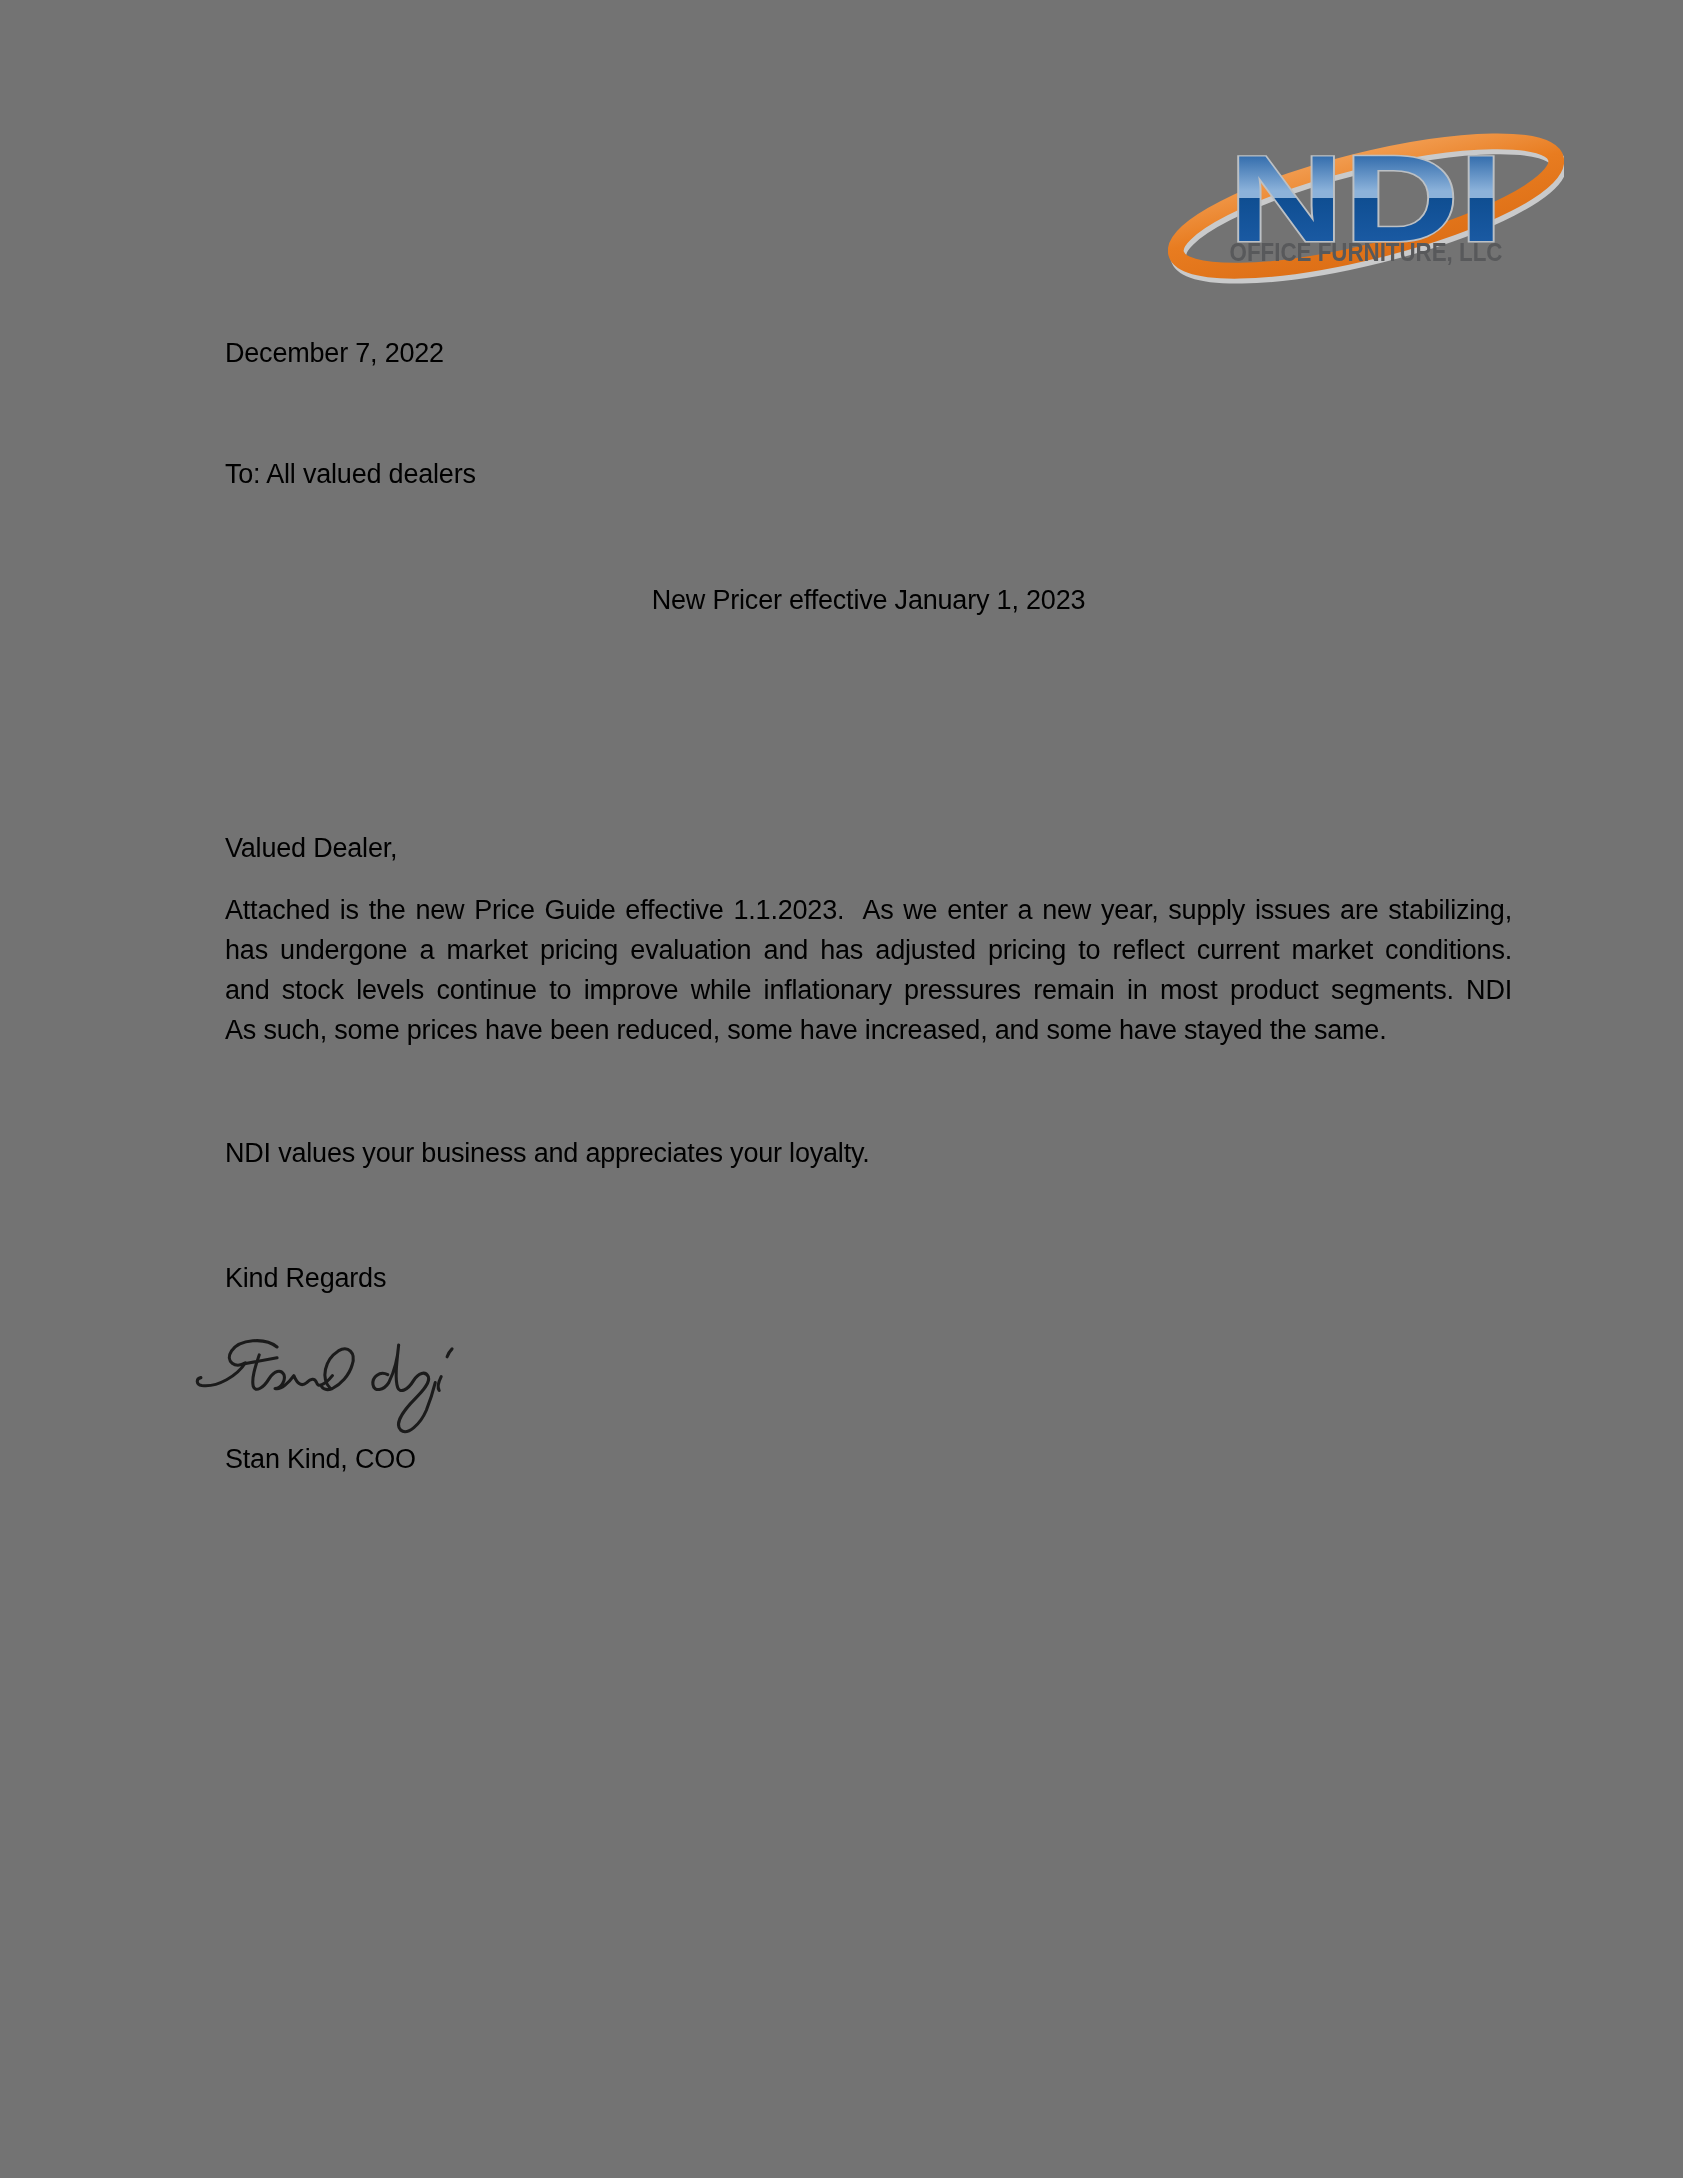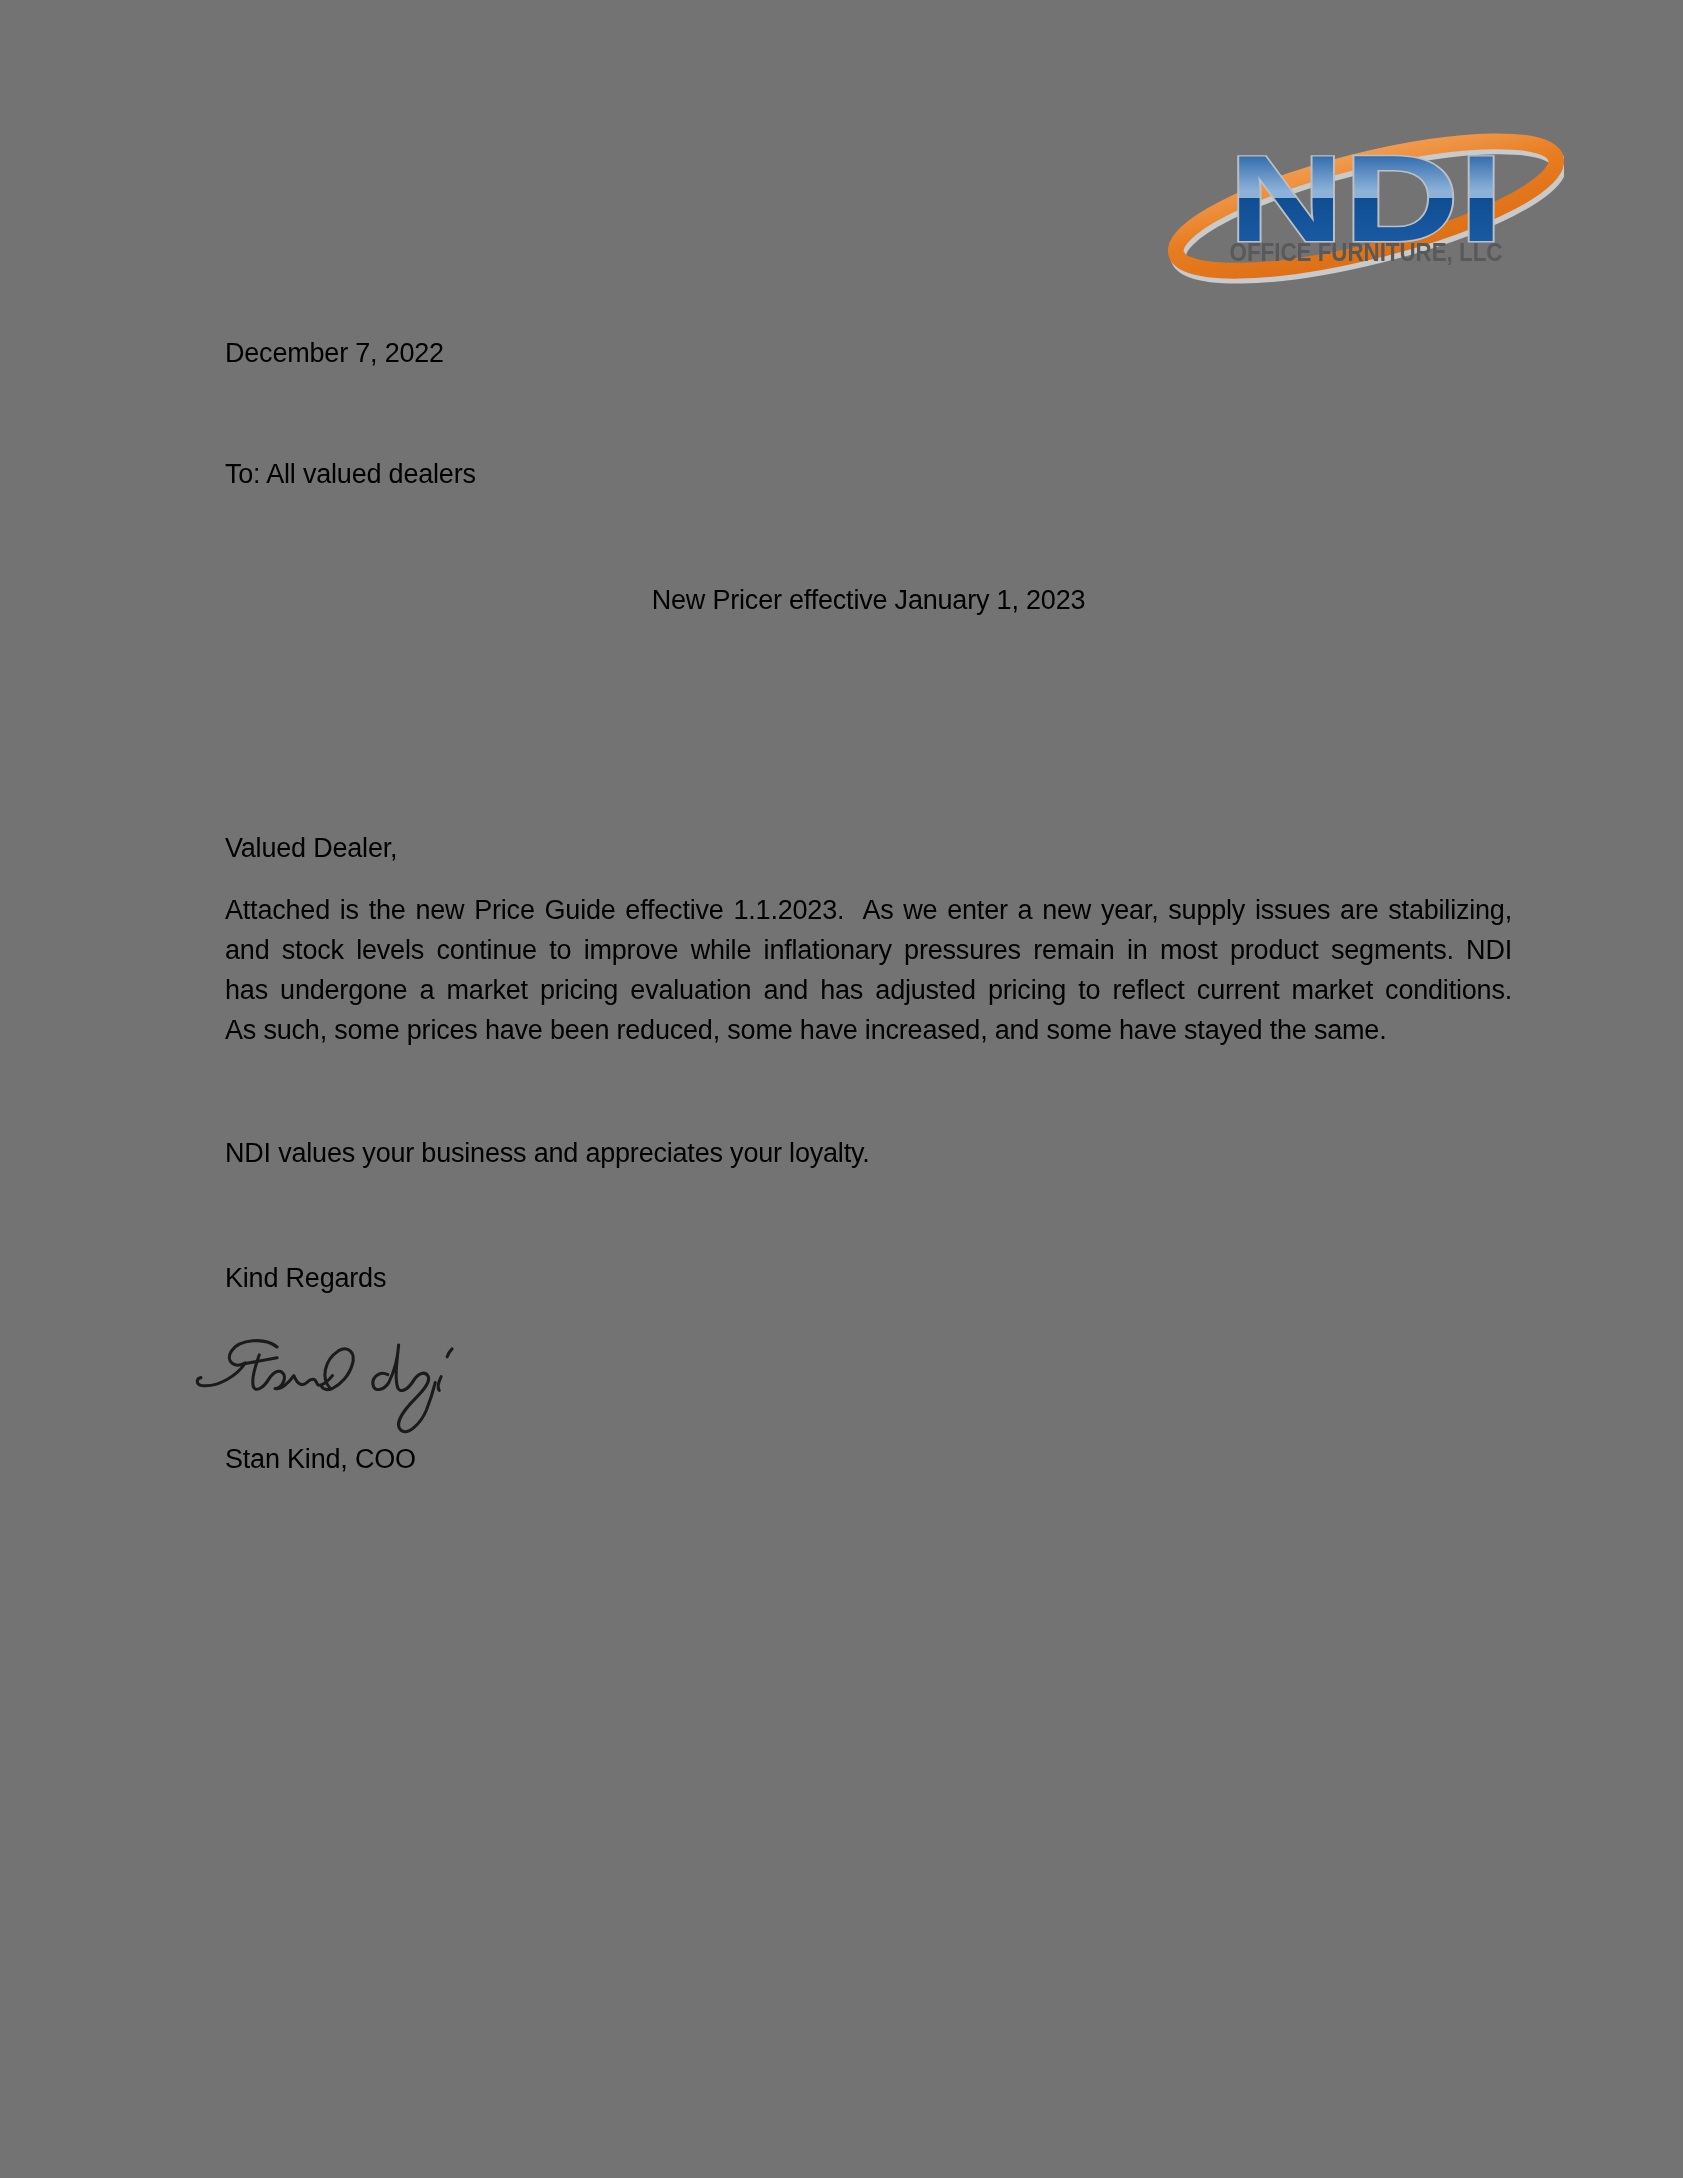--- a/index.html
+++ b/index.html
@@ -105,22 +105,22 @@
   <div class="txt date-line">December 7, 2022</div>
 
   <div class="txt to-line">To: All valued dealers</div>
 
   <div class="txt subject-line">New Pricer effective January 1, 2023</div>
 
   <div class="txt salutation">Valued Dealer,</div>
 
   <div class="txt body-par">
     <div class="jline">Attached is the new Price Guide effective 1.1.2023.&nbsp; As we enter a new year, supply issues are stabilizing,</div>
+    <div class="jline">has undergone a market pricing evaluation and has adjusted pricing to reflect current market conditions.</div>
     <div class="jline">and stock levels continue to improve while inflationary pressures remain in most product segments. NDI</div>
-    <div class="jline">has undergone a market pricing evaluation and has adjusted pricing to reflect current market conditions.</div>
     <div class="lline">As such, some prices have been reduced, some have increased, and some have stayed the same.</div>
   </div>
 
   <div class="txt closing-line">Kind Regards</div>
 
   <div class="txt loyalty-line">NDI values your business and appreciates your loyalty.</div>
 
   <div class="sig-wrap">
     <svg viewBox="0 0 270 112" xmlns="http://www.w3.org/2000/svg">
       <g fill="none" stroke="#1b1b1b" stroke-width="3.1" stroke-linecap="round" stroke-linejoin="round">

